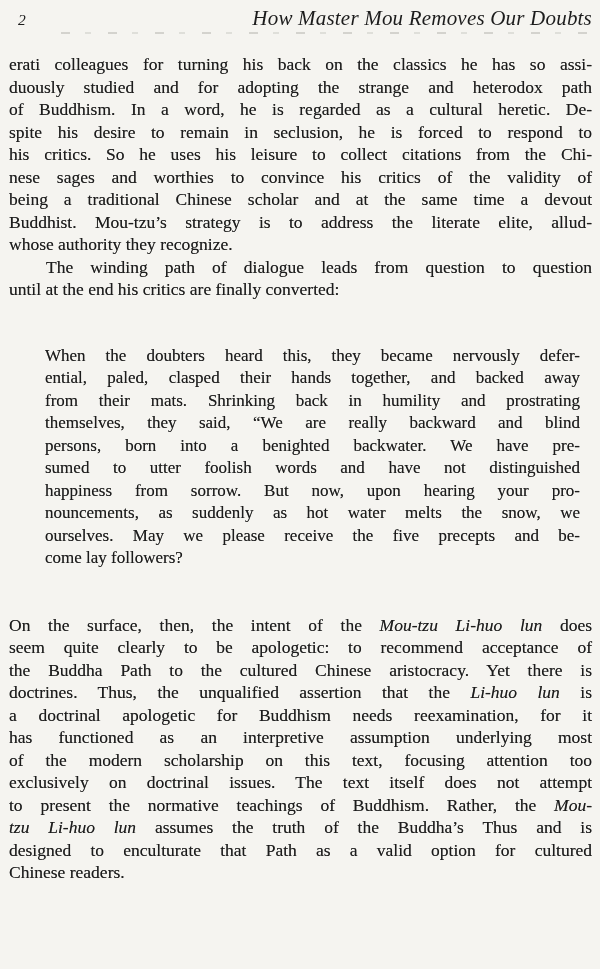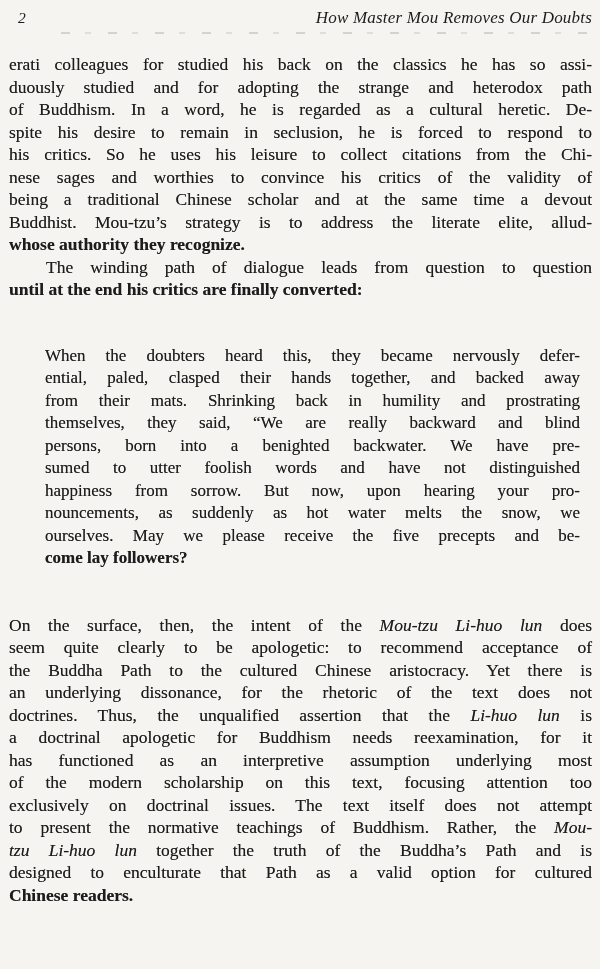--- a/index.html
+++ b/index.html
@@ -23,21 +23,21 @@
     font-size: 16.5px;
     line-height: 20px;
   }
   .folio {
     font-style: italic;
     font-size: 15.5px;
     padding-left: 9px;
   }
   .running-title {
     font-style: italic;
-    font-size: 17px;
+    font-size: 21px;
     letter-spacing: 0.2px;
     text-align: right;
   }
   .bleed-line {
     margin: 4px 0 0 52px;
     width: 532px;
     height: 2px;
     background: repeating-linear-gradient(90deg,
       rgba(125,125,118,0.28) 0 9px,
       rgba(125,125,118,0.0) 9px 24px,
@@ -50,41 +50,41 @@
     font-size: 17.5px;
     line-height: 22.5px;
     text-shadow: 0 0 0.45px rgba(20,20,20,0.55);
   }
   .para { margin: 0; }
   .line {
     text-align: justify;
     text-align-last: justify;
     white-space: normal;
   }
-  .line.last { text-align-last: left; font-weight: bold; }
+  .line.last { text-align-last: left; }
   .line.indent { padding-left: 37px; }
   .quote {
     margin: 44px 12px 0 36px;
     font-size: 17px;
   }
   .quote + .para { margin-top: 44px; }
   em { font-style: italic; }
 </style>
 </head>
 <body>
 
 <div class="page">
   <header class="running-head">
     <span class="folio">2</span>
     <span class="running-title">How Master Mou Removes Our Doubts</span>
   </header>
   <div class="bleed-line"></div>
   <main class="text-block" id="text-block">
       <div class="para">
-        <div class="line"><span>erati colleagues for studied his back on the classics he has so assi-</span></div>
+        <div class="line"><span>erati colleagues for turning his back on the classics he has so assi-</span></div>
         <div class="line"><span>duously studied and for adopting the strange and heterodox path</span></div>
         <div class="line"><span>of Buddhism. In a word, he is regarded as a cultural heretic. De-</span></div>
         <div class="line"><span>spite his desire to remain in seclusion, he is forced to respond to</span></div>
         <div class="line"><span>his critics. So he uses his leisure to collect citations from the Chi-</span></div>
         <div class="line"><span>nese sages and worthies to convince his critics of the validity of</span></div>
         <div class="line"><span>being a traditional Chinese scholar and at the same time a devout</span></div>
         <div class="line"><span>Buddhist. Mou-tzu’s strategy is to address the literate elite, allud-</span></div>
         <div class="line last"><span>whose authority they recognize.</span></div>
       </div>
       <div class="para">
@@ -100,25 +100,24 @@
         <div class="line"><span>sumed to utter foolish words and have not distinguished</span></div>
         <div class="line"><span>happiness from sorrow. But now, upon hearing your pro-</span></div>
         <div class="line"><span>nouncements, as suddenly as hot water melts the snow, we</span></div>
         <div class="line"><span>ourselves. May we please receive the five precepts and be-</span></div>
         <div class="line last"><span>come lay followers?</span></div>
       </div>
       <div class="para">
         <div class="line"><span>On the surface, then, the intent of the </span><em>Mou-tzu Li-huo lun</em><span> does</span></div>
         <div class="line"><span>seem quite clearly to be apologetic: to recommend acceptance of</span></div>
         <div class="line"><span>the Buddha Path to the cultured Chinese aristocracy. Yet there is</span></div>
-        <div class="line"><span>an underlying dissonance, for the rhetoric of the text does not</span></div>
         <div class="line"><span>doctrines. Thus, the unqualified assertion that the </span><em>Li-huo lun</em><span> is</span></div>
         <div class="line"><span>a doctrinal apologetic for Buddhism needs reexamination, for it</span></div>
         <div class="line"><span>has functioned as an interpretive assumption underlying most</span></div>
         <div class="line"><span>of the modern scholarship on this text, focusing attention too</span></div>
         <div class="line"><span>exclusively on doctrinal issues. The text itself does not attempt</span></div>
         <div class="line"><span>to present the normative teachings of Buddhism. Rather, the </span><em>Mou-</em></div>
-        <div class="line"><em>tzu Li-huo lun</em><span> together the truth of the Buddha’s Path and is</span></div>
+        <div class="line"><em>tzu Li-huo lun</em><span> assumes the truth of the Buddha’s Thus and is</span></div>
         <div class="line"><span>designed to enculturate that Path as a valid option for cultured</span></div>
         <div class="line last"><span>Chinese readers.</span></div>
       </div>
     </main>
 </div>
 
 </body></html>

